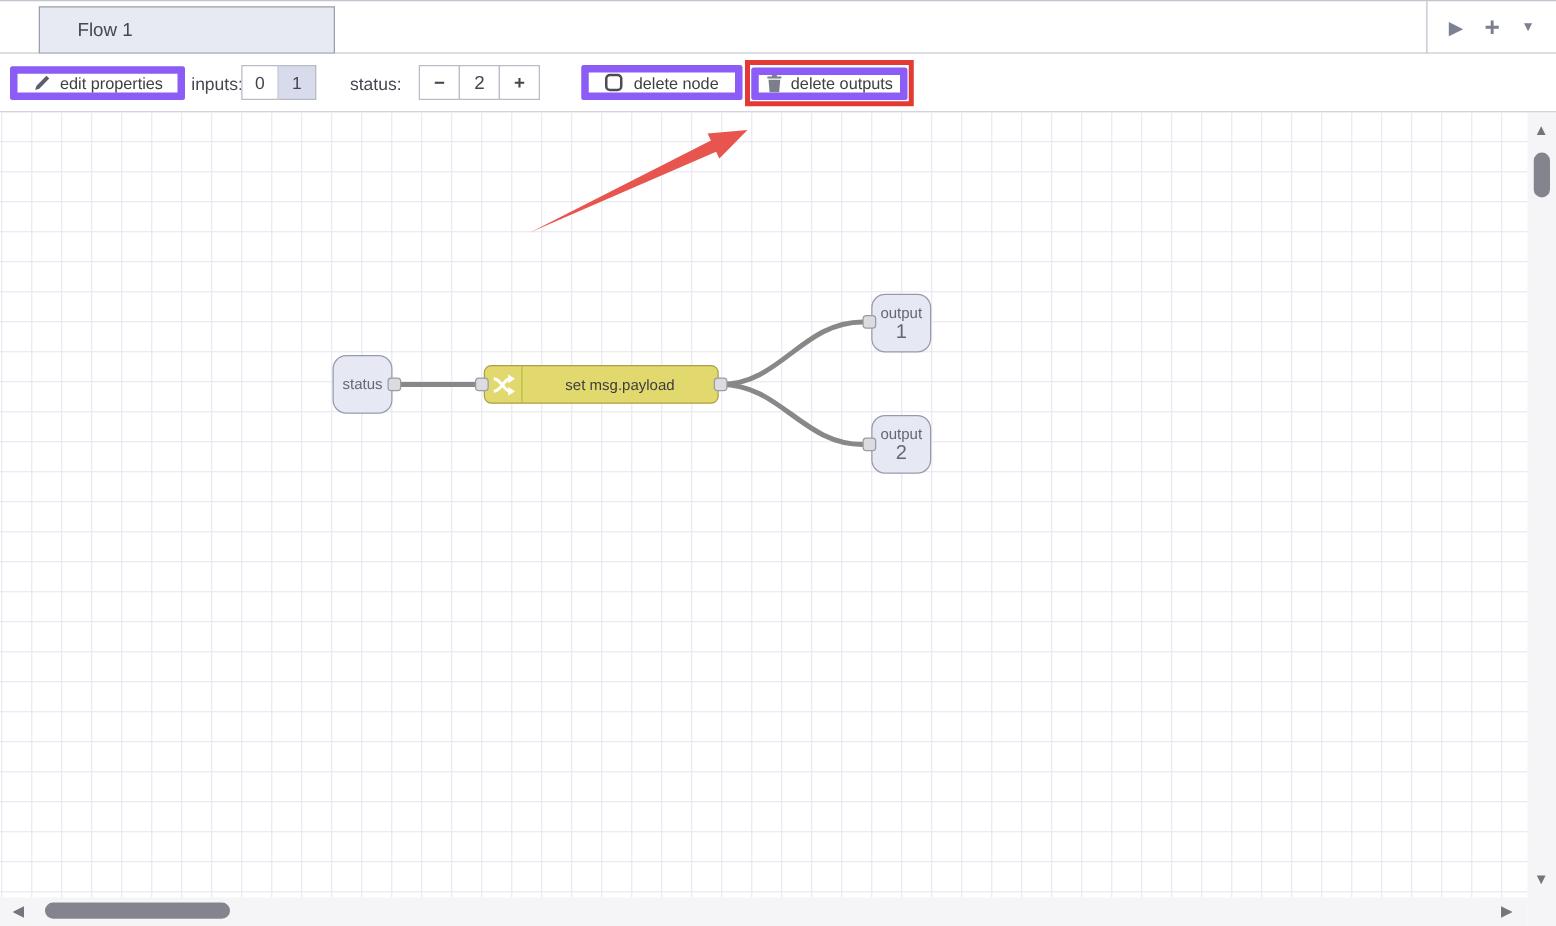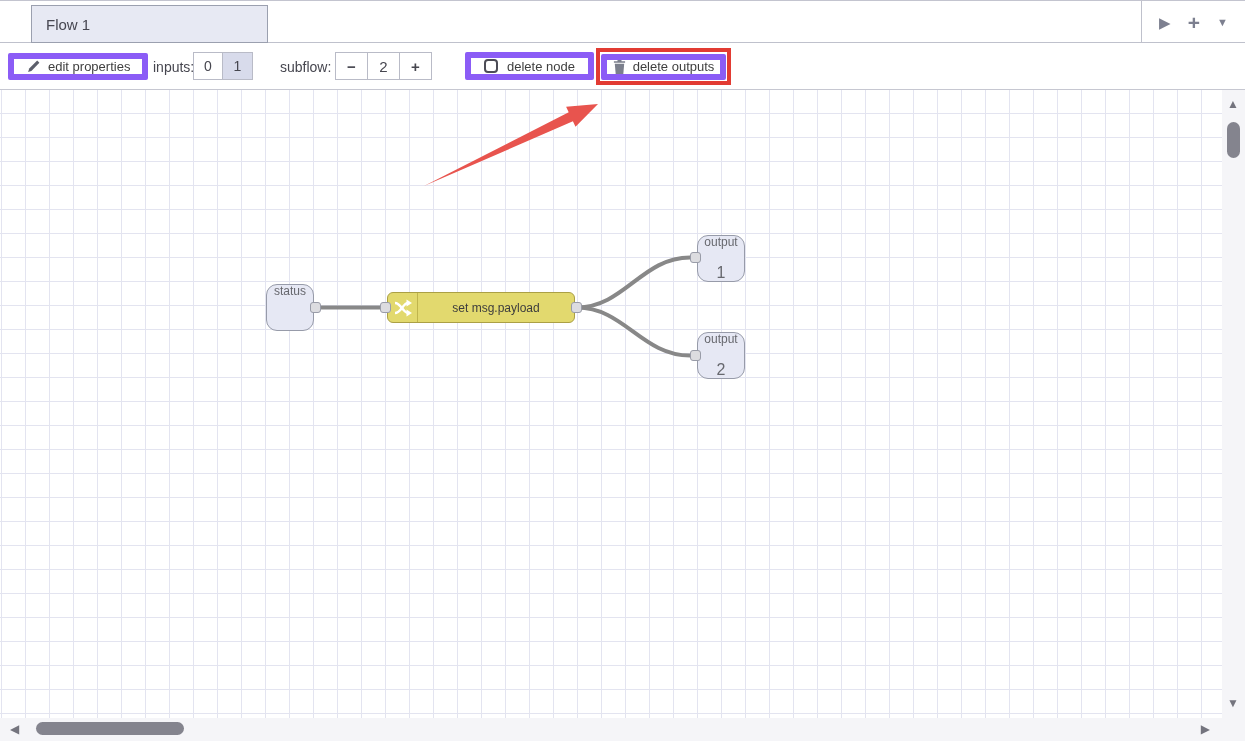--- a/index.html
+++ b/index.html
@@ -6,21 +6,21 @@
   html,body { width:1245px; height:741px; overflow:hidden;
     font-family:"Liberation Sans", sans-serif; background:#fff; }
   .stage { position:relative; width:1245px; height:741px; }
 
   
   .tabbar { position:absolute; left:0; top:0; width:1245px; height:43px;
     background:#fff; border-top:1px solid #c3c4cf; border-bottom:1px solid #bfc1cc; }
   .tab { position:absolute; display:flex; align-items:center;
     border:1px solid #9ba0af; font-size:15px; color:#474751; cursor:default; }
   .tab-inactive { left:31px; top:4px; width:237px; height:38px;
-    background:#e7e9f3; padding-left:14px; }
+    background:#e7e9f3; padding-left:30px; }
   .tab-active { left:277px; top:4px; width:240px; height:39px;
     background:#fff; border-bottom:none; z-index:2; font-weight:bold;
     padding-left:10px; gap:8px; color:#3d3d46; }
   .tabbar-controls { position:absolute; left:1141px; top:0; width:104px; height:42px;
     border-left:1px solid #bfc1cc; display:flex; align-items:center;
     justify-content:space-evenly; color:#7d8090; }
   .tb-ico { cursor:pointer; line-height:1; }
   .ico-next { font-size:15px; }
   .ico-add  { font-size:21px; font-weight:bold; }
   .ico-menu { font-size:11px; }
@@ -59,21 +59,21 @@
     background:#fff;
     background-image:
       linear-gradient(to right, #e3e4f0 1px, transparent 1px),
       linear-gradient(to bottom, #e3e4f0 1px, transparent 1px);
     background-size:24px 24px; background-position:1px 23px; overflow:hidden; }
   .wires { position:absolute; left:0; top:0; pointer-events:none; }
   .node { position:absolute; display:flex; align-items:center; justify-content:center;
     cursor:pointer; }
   .node-endpoint { width:48px; height:47px; background:#e6e8f4;
     border:1px solid #979ba9; border-radius:11px; flex-direction:column;
-    color:#67686e;justify-content:space-between; }
+    color:#67686e; }
   .ep-label { font-size:12px; line-height:13px; }
   .ep-num { font-size:16px; line-height:17px; }
   .node-input  { left:266px; top:194px; }
   .node-out1   { left:697px; top:145px; }
   .node-out2   { left:697px; top:242px; }
   .node-change { left:387px; top:202px; width:188px; height:31px;
     background:#e2d96e; border:1px solid #aba045; border-radius:6px;
     justify-content:flex-start; }
   .change-iconbox { width:30px; height:29px; border-right:1px solid #c0b54d;
     display:flex; align-items:center; justify-content:center; }
@@ -126,21 +126,21 @@
       </span>
       <span>edit properties</span>
     </div>
 
     <span class="tb-label lbl-inputs">inputs:</span>
     <div class="toggle">
       <div class="toggle-opt">0</div>
       <div class="toggle-opt selected">1</div>
     </div>
 
-    <span class="tb-label lbl-outputs">subflow:</span>
+    <span class="tb-label lbl-outputs">status:</span>
     <div class="stepper">
       <div class="st-btn">−</div>
       <div class="st-val">2</div>
       <div class="st-btn">+</div>
     </div>
 
     <div class="btn btn-status">
       <span class="checkbox"></span>
       <span>delete node</span>
     </div>

